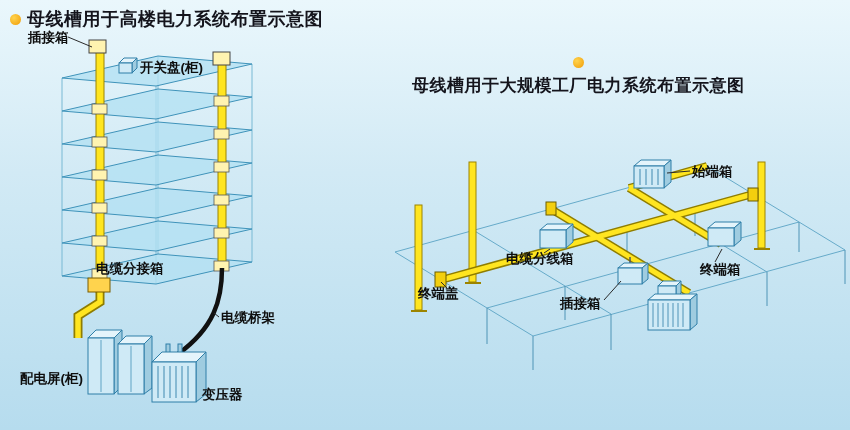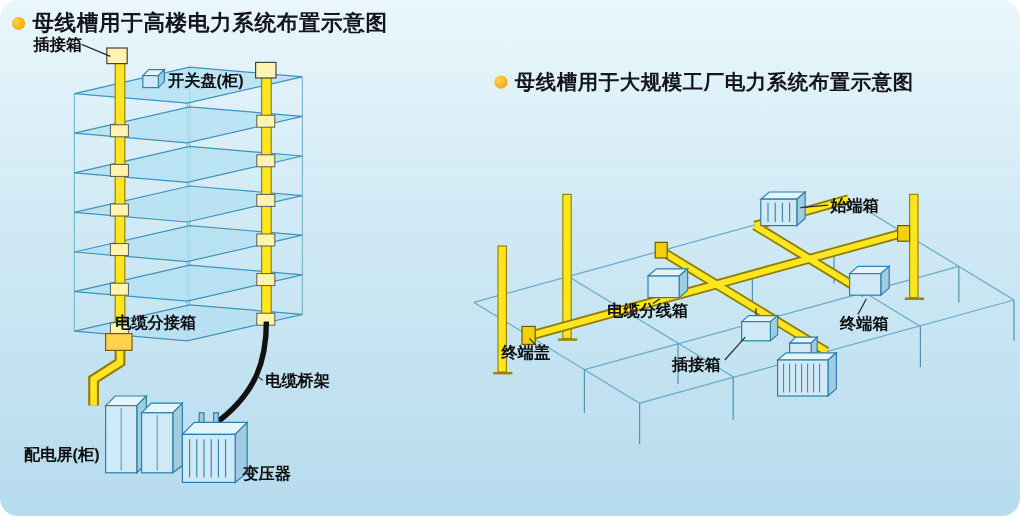--- a/index.html
+++ b/index.html
@@ -4,34 +4,33 @@
 <style>
   * { box-sizing: border-box; }
   html, body { margin: 0; padding: 0; }
   #stage {
     position: relative;
     width: 850px;
     height: 430px;
     overflow: hidden;
     background: linear-gradient(180deg, #eaf7fc 0%, #d2eaf5 40%, #b6dcee 100%);
     font-family: "Liberation Sans", sans-serif;
-    border-radius: 15px;
   }
   .title {
     position: absolute;
     display: flex;
     align-items: center;
     gap: 6px;
     font-weight: 700;
     color: #14141c;
     letter-spacing: 0.5px;
     white-space: nowrap;
   }
   #title-left  { left: 10px;  top: 7px;  font-size: 18px; }
-  #title-right { left: 412px; top: 57px; font-size: 17px; }
+  #title-right { left: 412px; top: 57px; font-size: 17px; flex-direction: column; }
   .bullet {
     width: 11px; height: 11px; border-radius: 50%;
     background: radial-gradient(circle at 35% 35%, #ffd34d, #f09c06);
     flex: 0 0 auto;
   }
   svg { position: absolute; left: 0; top: 0; }
   .lbl { font: 700 13.5px "Liberation Sans", sans-serif; fill: #0e0e0e; }
 </style>
 </head>
 <body>

